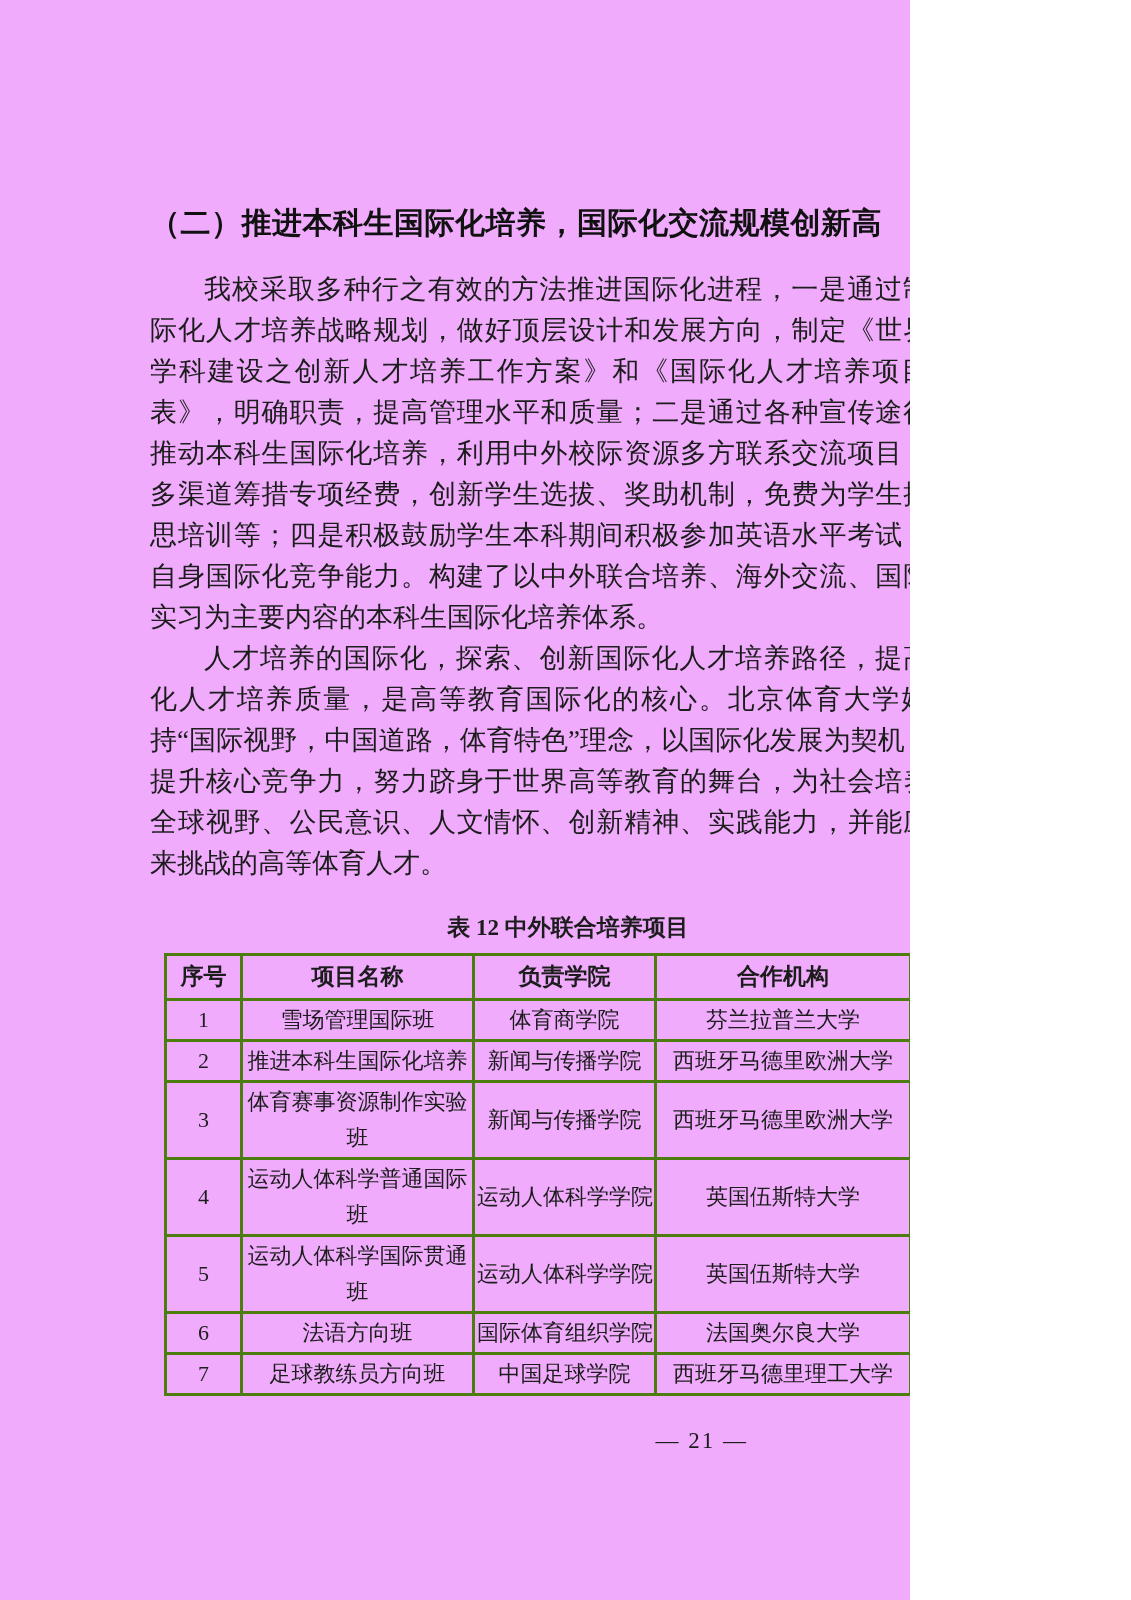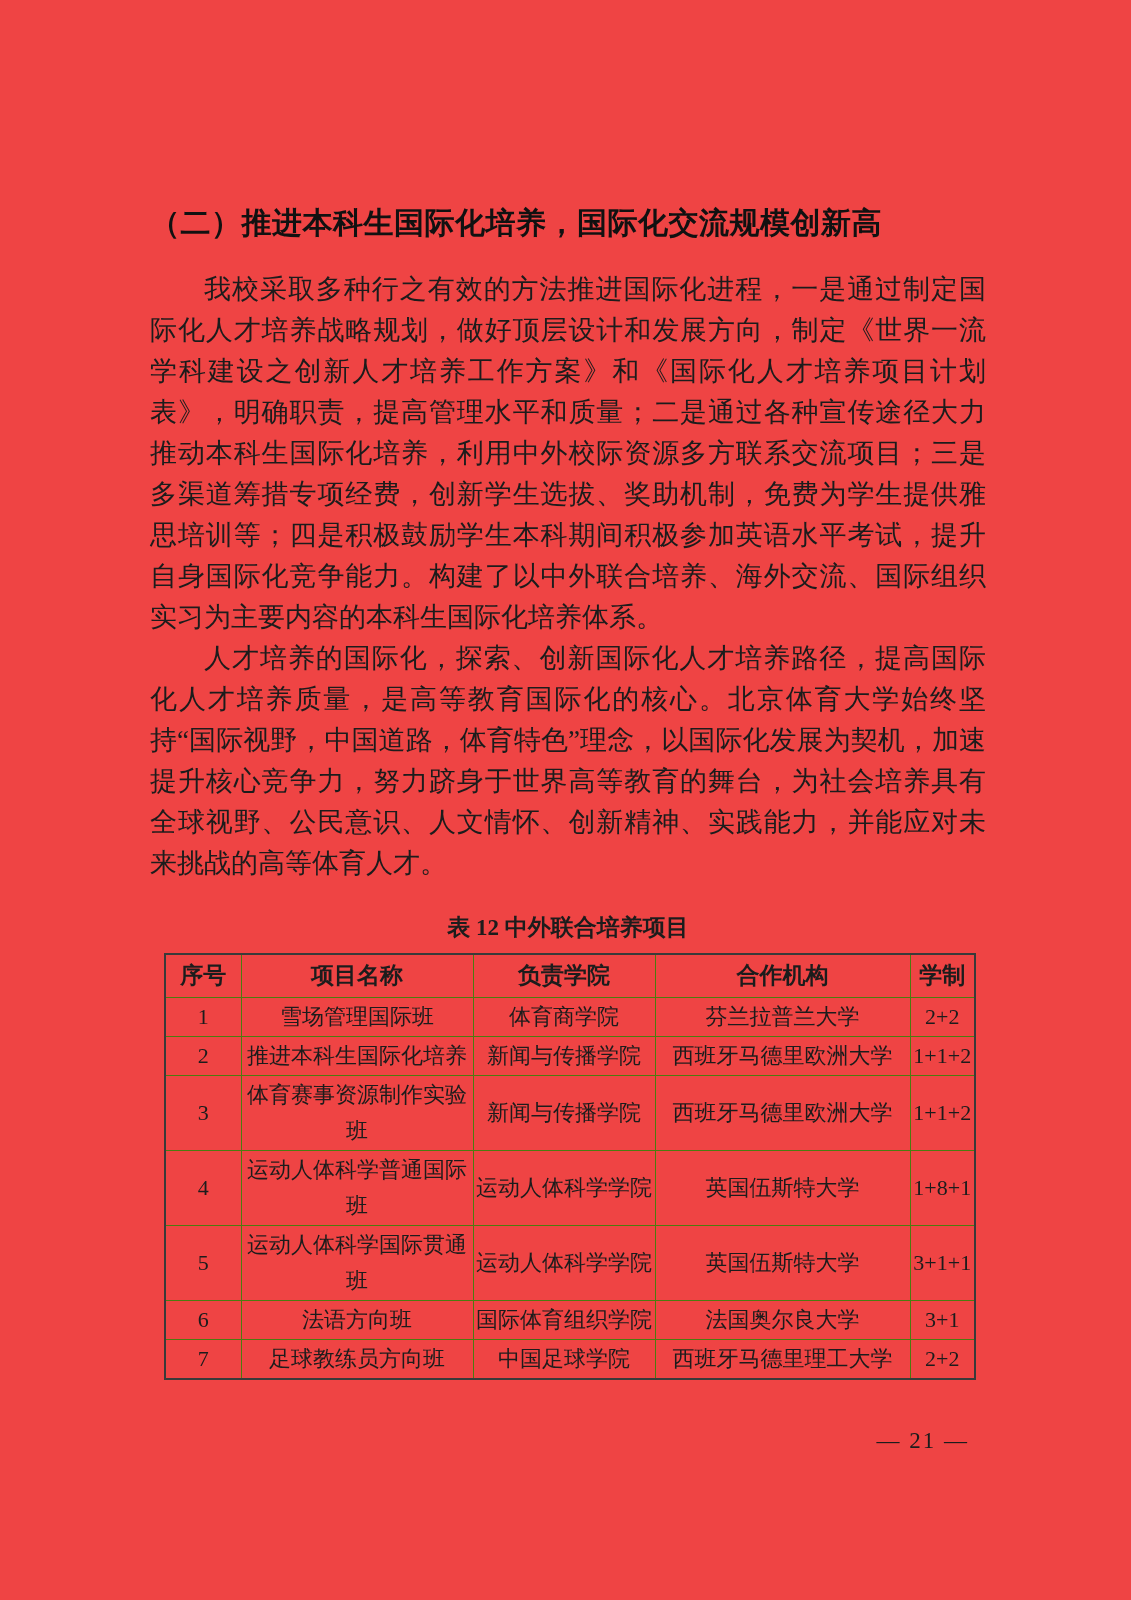--- a/index.html
+++ b/index.html
@@ -1,20 +1,20 @@
 <!DOCTYPE html>
 <html><head>
 <meta charset="utf-8">
 <style>
   html, body { margin: 0; padding: 0; background: #ffffff; }
   .page {
     position: relative;
-    width: 1131px;
+    width: 910px;
     height: 1600px;
-    background: #ef4444;
+    background: #f0abfc;
     font-family: "Liberation Serif", "DejaVu Serif", serif;
     color: #1c1c1c;
     overflow: hidden;
   }
   .content {
     position: absolute;
     left: 150px;
     top: 203px;
     width: 836px;
   }
@@ -40,21 +40,21 @@
     margin: 28px 0 10px 0;
   }
   table.joint-table {
     border-collapse: collapse;
     table-layout: fixed;
     width: 810px;
     margin-left: 14px;
     border: 2px solid #3a3a3a;
   }
   table.joint-table th, table.joint-table td {
-    border: 1px solid #4d7c0f;
+    border: 3px solid #4d7c0f;
     text-align: center;
     vertical-align: middle;
     font-size: 22px;
     line-height: 36px;
     padding: 1px 2px;
     overflow: hidden;
   }
   table.joint-table th {
     font-weight: bold;
     height: 40px;

